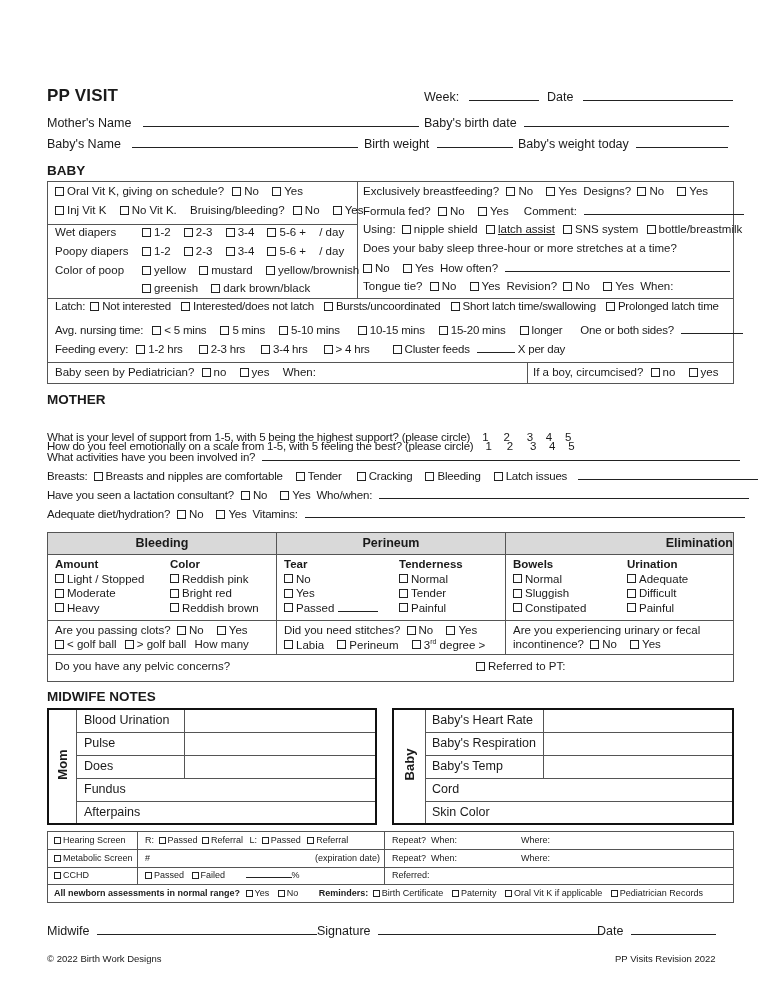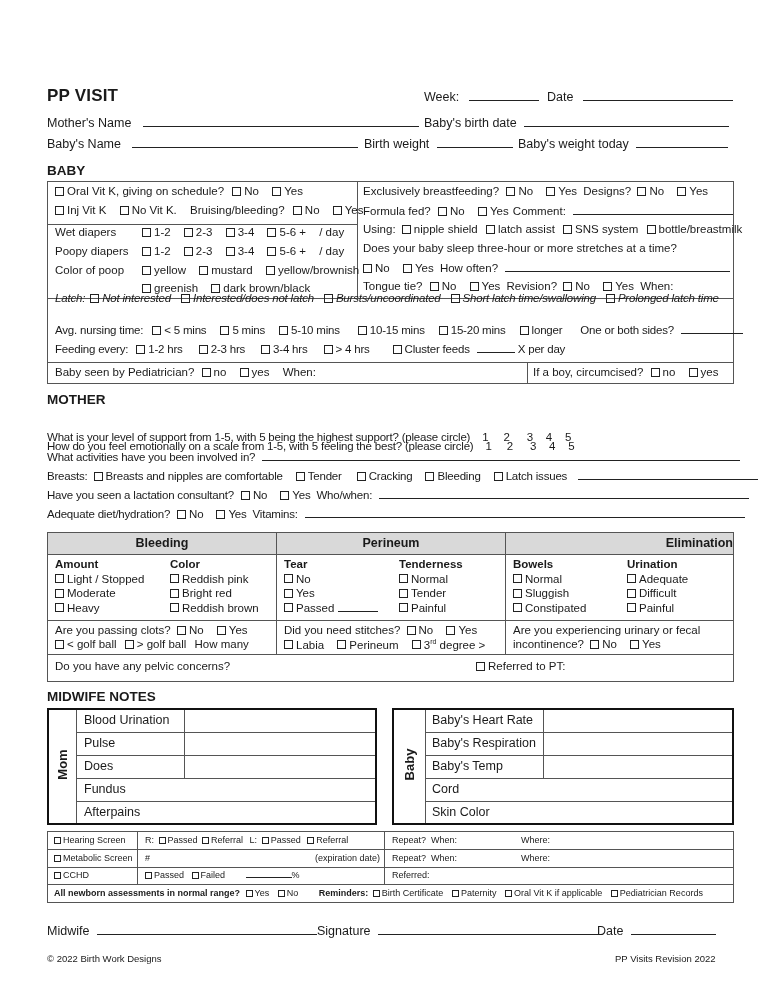--- a/index.html
+++ b/index.html
@@ -112,48 +112,48 @@
   <span class="cb" style="margin-left:4px;"></span><span class="opt">No</span>
   <span class="cb"></span><span>Yes</span>
   <span style="margin-left:3px;">Designs?</span>
   <span class="cb" style="margin-left:3px;"></span><span class="opt">No</span>
   <span class="cb"></span><span>Yes</span>
 </div>
 <div class="abs t11" style="left:363px;top:204px;">
   <span>Formula fed?</span>
   <span class="cb" style="margin-left:4px;"></span><span class="opt">No</span>
   <span class="cb"></span><span>Yes</span>
-  <span style="margin-left:1px;">Comment:</span>
+  <span style="margin-left:12px;">Comment:</span>
   <span class="line" style="width:160px;margin-left:4px;"></span>
 </div>
 <div class="abs t11" style="left:363px;top:223px;">
   <span>Using:</span>
   <span class="cb" style="margin-left:3px;"></span><span class="opt" style="margin-right:5px;">nipple shield</span>
-  <span class="cb"></span><span class="opt" style="margin-right:5px;">latch assist</span>
+  <span class="cb"></span><span class="opt" style="margin-right:5px;text-decoration:underline;">latch assist</span>
   <span class="cb"></span><span class="opt" style="margin-right:5px;">SNS system</span>
   <span class="cb"></span><span>bottle/breastmilk</span>
 </div>
 <div class="abs t11" style="left:363px;top:242px;">Does your baby sleep three-hour or more stretches at a time?</div>
 <div class="abs t11" style="left:363px;top:261px;">
   <span class="cb"></span><span class="opt">No</span>
   <span class="cb"></span><span>Yes</span>
   <span style="margin-left:3px;">How often?</span>
   <span class="line" style="width:225px;margin-left:4px;"></span>
 </div>
 <div class="abs t11" style="left:363px;top:280px;">
   <span>Tongue tie?</span>
   <span class="cb" style="margin-left:4px;"></span><span class="opt">No</span>
   <span class="cb"></span><span>Yes</span>
   <span style="margin-left:3px;">Revision?</span>
   <span class="cb" style="margin-left:3px;"></span><span class="opt">No</span>
   <span class="cb"></span><span>Yes</span>
   <span style="margin-left:3px;">When:</span>
 </div>
 
-<div class="abs t11" style="left:55px;top:292px;letter-spacing:-0.2px;font-style:italic;">
+<div class="abs t11" style="left:55px;top:300px;letter-spacing:-0.2px;">
   <span>Latch:</span>
   <span class="cb" style="margin-left:2px;"></span><span class="opt" style="margin-right:7px;">Not interested</span>
   <span class="cb"></span><span class="opt" style="margin-right:7px;">Interested/does not latch</span>
   <span class="cb"></span><span class="opt" style="margin-right:7px;">Bursts/uncoordinated</span>
   <span class="cb"></span><span class="opt" style="margin-right:7px;">Short latch time/swallowing</span>
   <span class="cb"></span><span>Prolonged latch time</span>
 </div>
 <div class="abs t11" style="left:55px;top:323px;letter-spacing:-0.2px;">
   <span>Avg. nursing time:</span>
   <span class="cb" style="margin-left:6px;"></span><span class="opt" style="margin-right:11px;">&lt; 5 mins</span>

